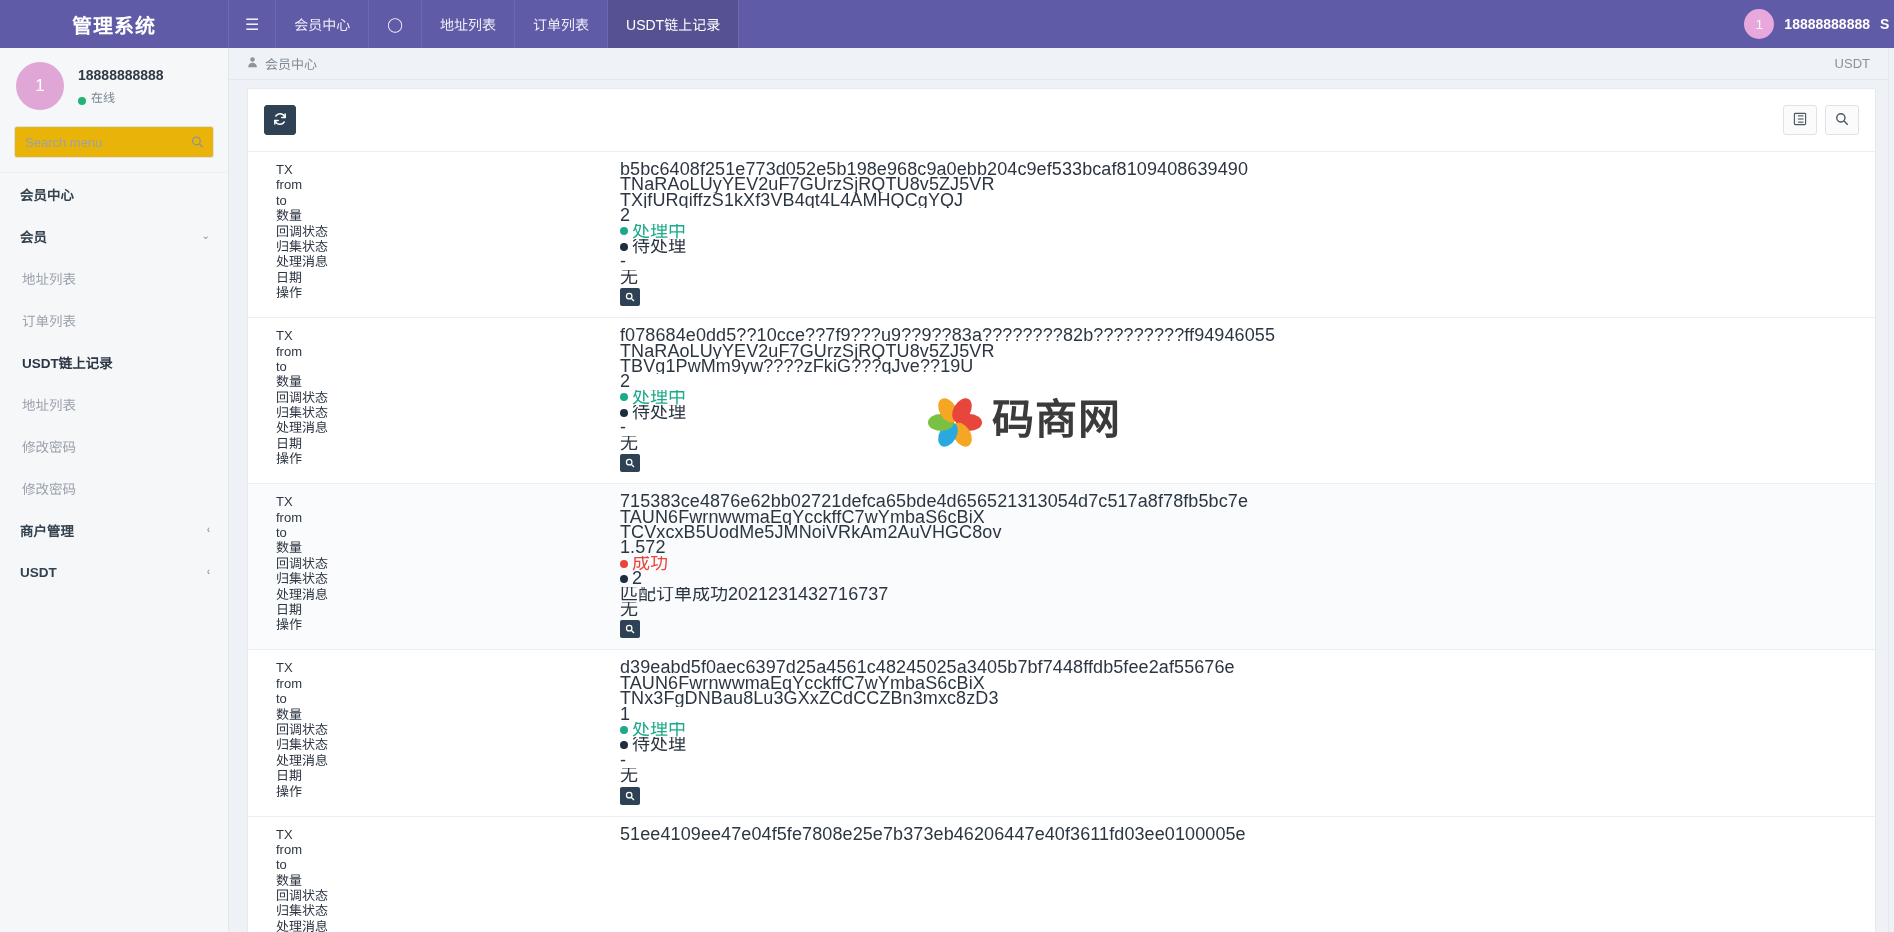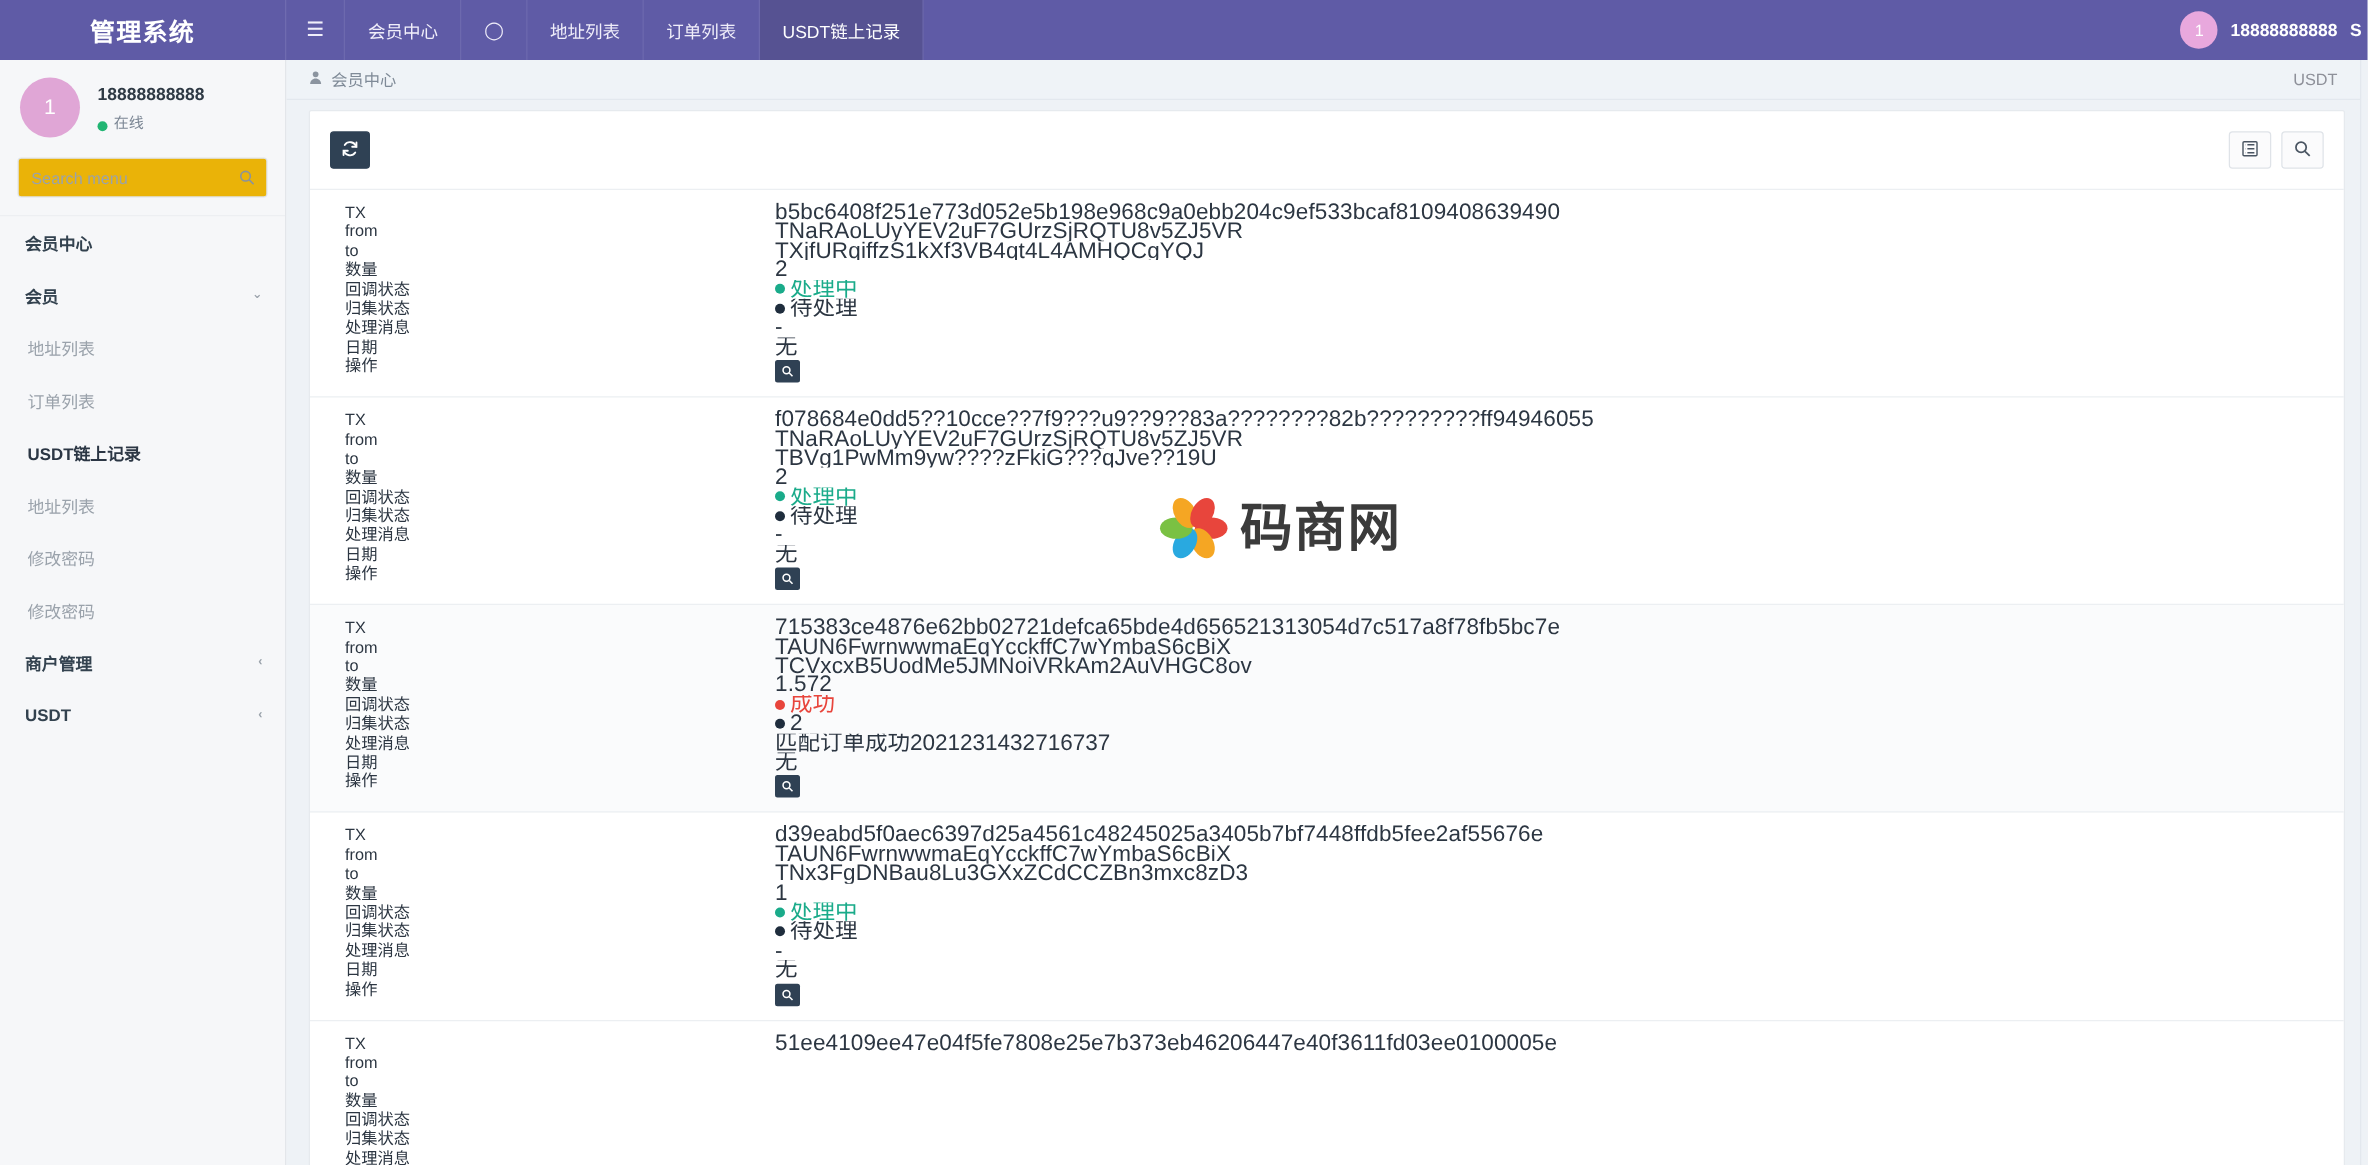--- a/index.html
+++ b/index.html
@@ -236,21 +236,21 @@
     z-index: 12;
   }
   #wm-flower { position: relative; width: 62px; height: 62px; flex: none; }
   #wm-flower i {
     position: absolute; width: 26px; height: 17px; border-radius: 50%;
     left: 18px; top: 22px;
   }
   #wm-text {
     font-size: 42px; font-weight: bold; color: #3b3b3b;
     letter-spacing: 1px;
-    font-family: Liberation Sans, sans-serif;
+    font-family: Liberation Mono, monospace;
     line-height: 1;
   }
 
   
   #right-edge {
     position: absolute; right: 0; top: 48px;
     width: 6px; height: 884px;
     background: #eef2f6;
     border-left: 1px solid #e3e8ee;
     z-index: 25;

